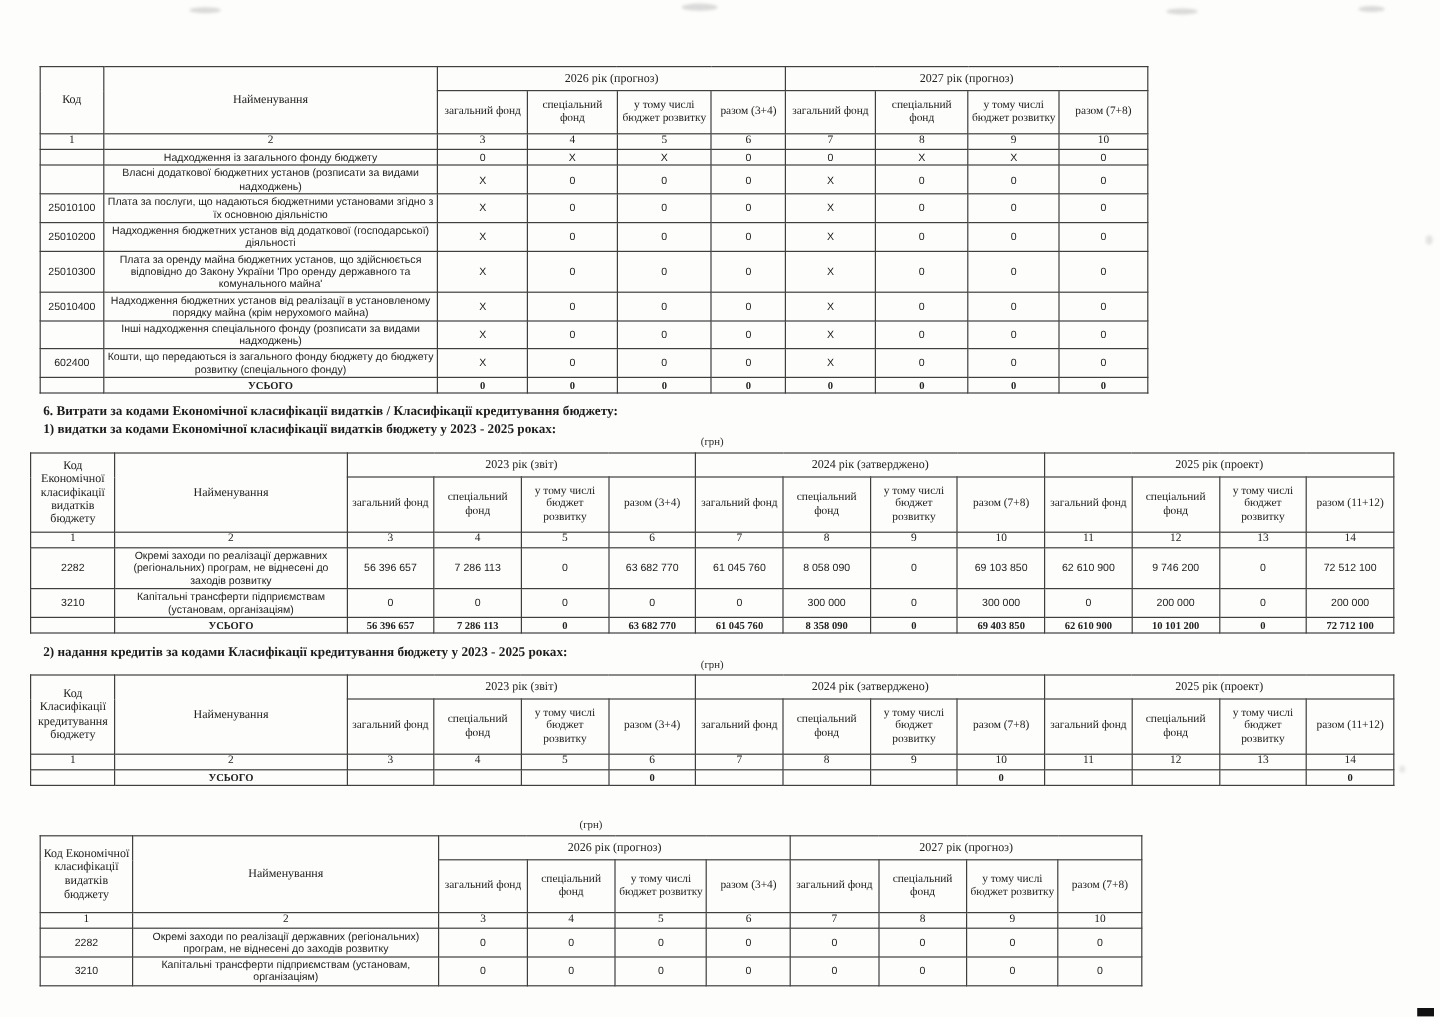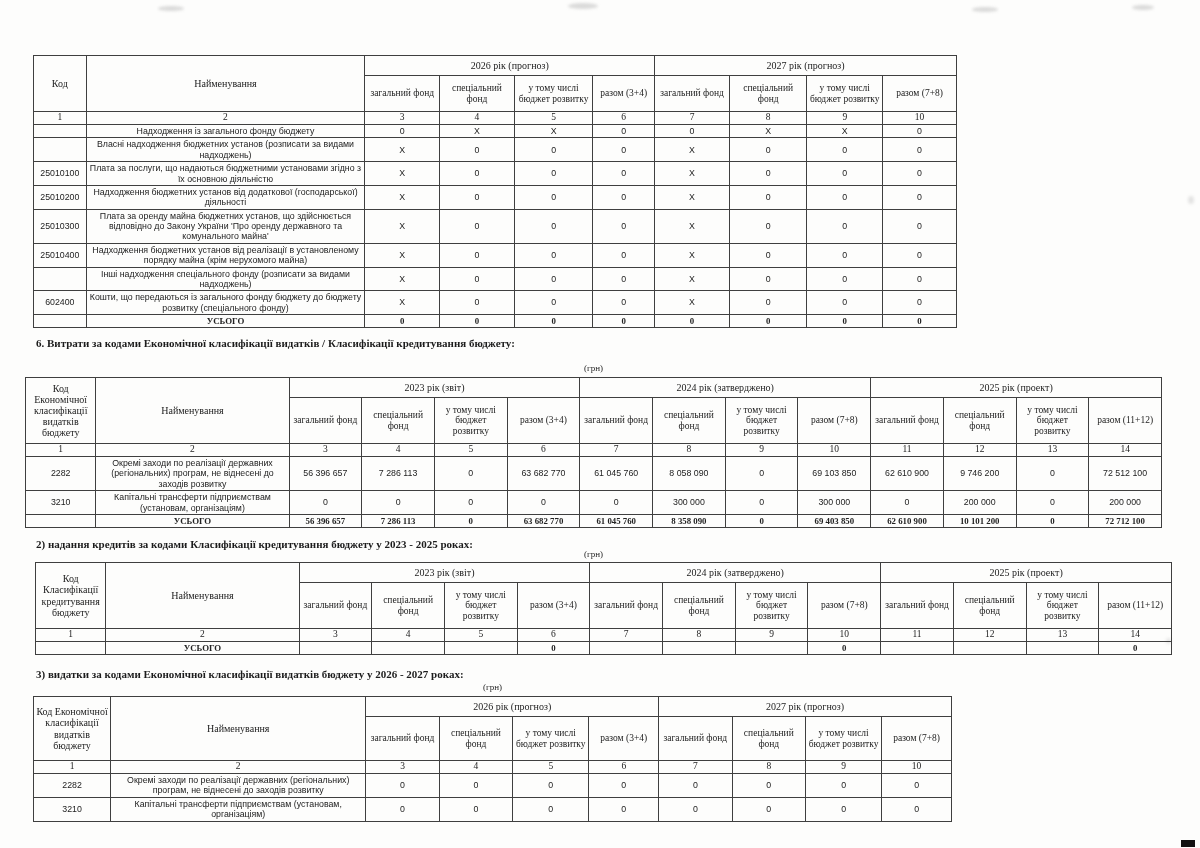--- a/index.html
+++ b/index.html
@@ -10,21 +10,21 @@
   .tbl th,.tbl td{border:1px solid #3f3f3f;padding:1px 2px;text-align:center;vertical-align:middle;overflow:hidden;}
   .tbl th{font-family:"Liberation Serif",serif;font-weight:normal;font-size:9.5px;line-height:1.12;}
   .tbl tr.gr{height:20px;}
   .tbl tr.gr th{font-size:10px;}
   .tbl td{font-size:8.8px;line-height:1.18;}
   .tbl tr.num td{font-family:"Liberation Serif",serif;font-size:9.5px;height:12px;padding:0 2px;}
   .tbl tr.total td{font-weight:bold;font-family:Liberation Serif, serif;}
   .t1{left:33px;top:55px;width:924px;}
   .t1 tr.fr{height:36px;}
   .t2{left:25px;top:377px;width:1137px;}
-  .t3{left:35px;top:562px;width:1137px;}
+  .t3{left:25px;top:562px;width:1137px;}
   .t2 tr.fr,.t3 tr.fr{height:46px;}
   .t4{left:33px;top:696px;width:919px;}
   .t4 tr.fr{height:44px;}
   .t4 tbody tr{height:23px;}
   
   .h6,.h-sub{position:absolute;left:36px;font-family:"Liberation Serif",serif;font-weight:bold;
              font-size:11px;white-space:nowrap;color:#1c1c1c;}
   .h6{top:337px;}
   .h-sub1{top:352px;}
   .h-sub2{top:538px;}
@@ -106,21 +106,21 @@
           <td>X</td>
           <td>X</td>
           <td>0</td>
           <td>0</td>
           <td>X</td>
           <td>X</td>
           <td>0</td>
         </tr>
         <tr class="dr">
           <td></td>
-          <td>Власні надходження бюджетних установ (розписати за видами надходжень)</td>
+          <td>Власні додаткової бюджетних установ (розписати за видами надходжень)</td>
           <td>X</td>
           <td>0</td>
           <td>0</td>
           <td>0</td>
           <td>X</td>
           <td>0</td>
           <td>0</td>
           <td>0</td>
         </tr>
         <tr class="dr">
@@ -204,20 +204,21 @@
           <td>0</td>
           <td>0</td>
           <td>0</td>
           <td>0</td>
           <td>0</td>
         </tr>
       </tbody>
     </table>
 
   <div class="h6">6. Витрати за кодами Економічної класифікації видатків / Класифікації кредитування бюджету:</div>
+  <div class="h-sub h-sub1">1) видатки за кодами Економічної класифікації видатків бюджету у 2023 - 2025 роках:</div>
   <div class="grn grn1">(грн)</div>
 
   <table class="tbl t2" id="tbl-expenses">
       <colgroup>
         <col style="width: 6.2%;">
         <col style="width: 17%;">
         <col style="width: 6.4%;">
         <col style="width: 6.4%;">
         <col style="width: 6.4%;">
         <col style="width: 6.4%;">
@@ -393,21 +394,20 @@
           <td></td>
           <td>0</td>
           <td></td>
           <td></td>
           <td></td>
           <td>0</td>
         </tr>
       </tbody>
     </table>
 
-  <div class="h-sub h-sub3">3) видатки за кодами Економічної класифікації видатків бюджету у 2026 - 2027 роках:</div>
   <div class="grn grn3">(грн)</div>
 
   <table class="tbl t4" id="tbl-expenses-forecast">
       <colgroup>
         <col style="width: 8.4%;">
         <col style="width: 27.8%;">
         <col style="width: 8%;">
         <col style="width: 8%;">
         <col style="width: 8.3%;">
         <col style="width: 7.6%;">

